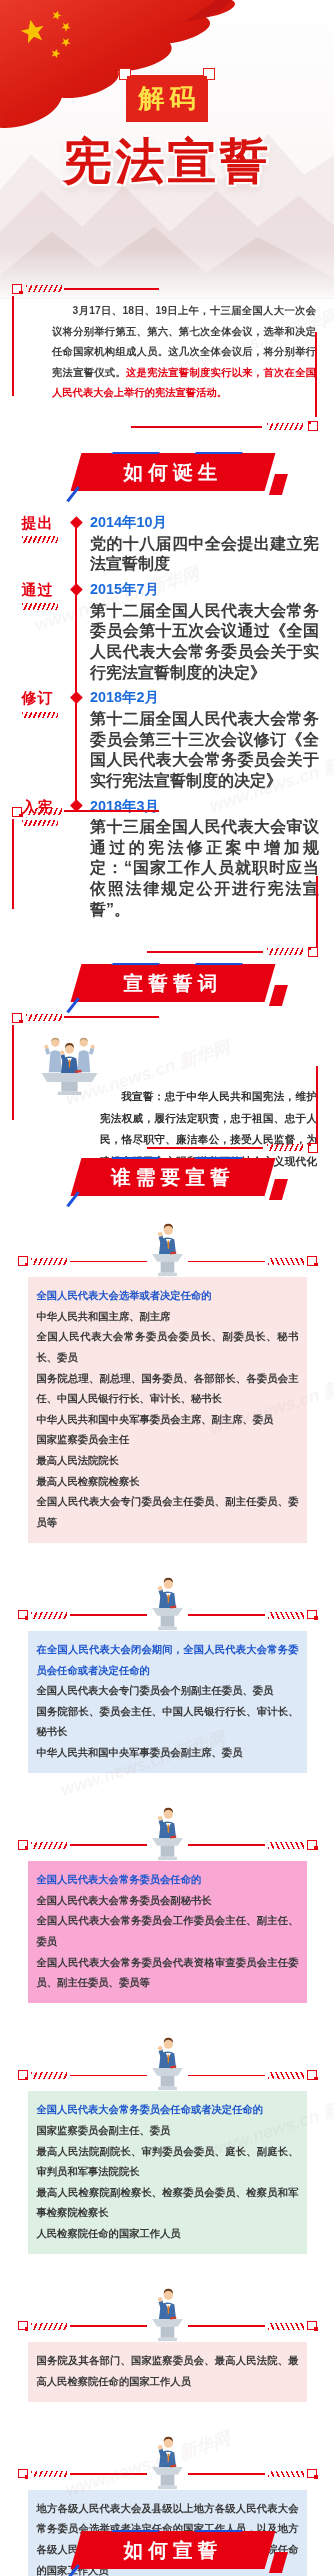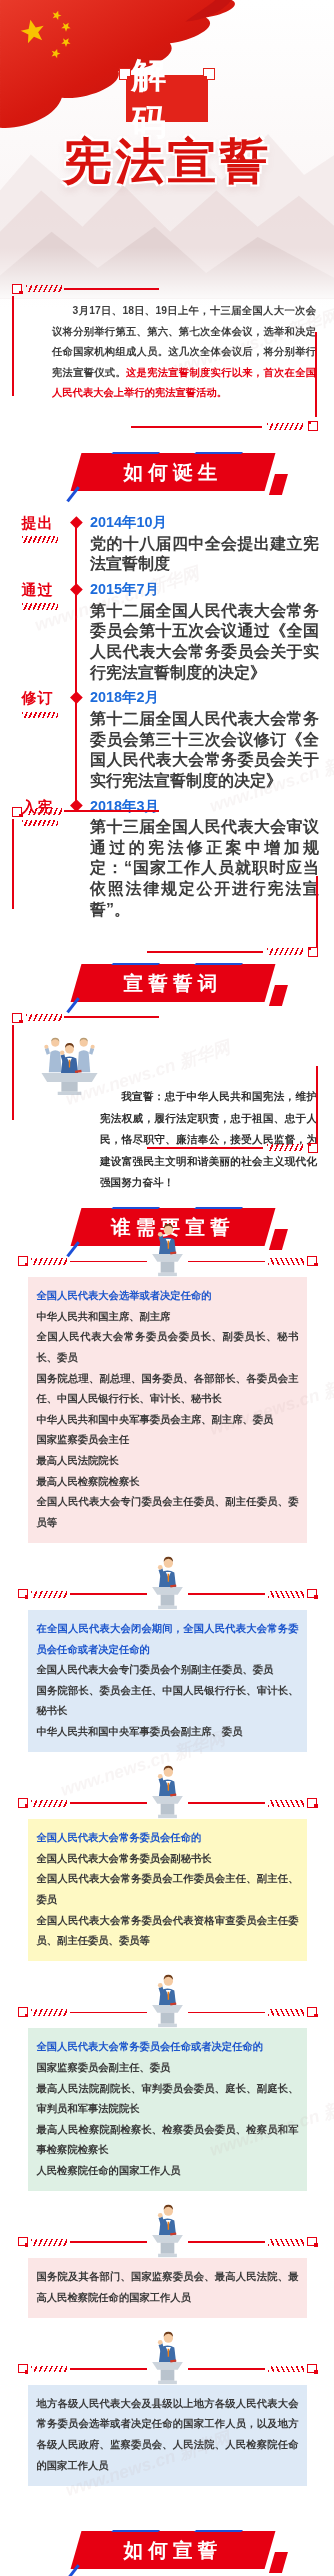--- a/index.html
+++ b/index.html
@@ -9,21 +9,21 @@
   
   .wm{position:absolute;font-size:17.5px;font-weight:bold;font-style:italic;color:rgba(185,155,155,0.10);
       transform:rotate(-18deg);white-space:nowrap;pointer-events:none;}
 
   
   #hero{position:absolute;top:0;left:0;width:335px;height:309px;background:linear-gradient(180deg,#ffffff 0%,#fbf7f7 60%,#ffffff 100%);}
   #mountains{position:absolute;top:77px;left:0;}
   #flag-svg{position:absolute;top:0;left:0;}
   .badge{position:absolute;left:126px;top:75px;width:82px;height:47px;background:#e2231a;
          display:flex;align-items:center;justify-content:center;}
-  .badge-text{color:#ffffff;font-size:35px;font-weight:bold;letter-spacing:5.2px;padding-left:5.2px;font-family:Liberation Serif, serif;}
+  .badge-text{color:#fde047;font-size:26px;font-weight:bold;letter-spacing:5.2px;padding-left:5.2px;font-family:Liberation Serif, serif;}
   .badge-corner{position:absolute;width:10.3px;height:10.3px;border:1.5px solid #e2231a;background:#ffffff;}
   .badge-corner::after{content:'';position:absolute;width:4.1px;height:4.1px;background:#e2231a;}
   .bc-l{left:-7.2px;top:-7.2px;} .bc-l::after{right:-0.5px;bottom:-0.5px;}
   .bc-r{right:-7.2px;top:-7.2px;} .bc-r::after{left:-0.5px;bottom:-0.5px;}
   .big-title{position:absolute;top:129px;left:0;width:335px;text-align:center;
              font-size:49px;font-weight:bold;letter-spacing:3.1px;color:#d8120e;
              text-shadow:-2.1px -2.1px 0 #fff,2.1px -2.1px 0 #fff,-2.1px 2.1px 0 #fff,2.1px 2.1px 0 #fff,
                          0 0 7.2px rgba(255,255,255,.95),0 4.1px 8.2px rgba(160,95,95,.28);}
 
   
@@ -77,26 +77,26 @@
   #who-flow{position:absolute;top:1212px;left:0;width:335px;}
   .pod-row{position:relative;height:65px;}
   .pod-row .divider{position:absolute;left:18px;right:18px;top:44px;height:10.8px;}
   .divider .sq-l{position:absolute;left:0;top:0;}
   .divider .sq-r{position:absolute;right:0;top:0;}
   .divider .h-l{position:absolute;left:13.4px;top:2.1px;}
   .divider .h-r{position:absolute;right:13.4px;top:2.1px;}
   .divider .ln-l{position:absolute;left:52px;top:4.6px;width:77px;height:1.5px;background:#e60012;}
   .divider .ln-r{position:absolute;right:52px;top:4.6px;width:77px;height:1.5px;background:#e60012;}
   .pod-row svg{position:absolute;left:144px;top:1px;}
-  .who-box{margin:0 auto 2px auto;width:262px;padding:9.3px 8.2px;
+  .who-box{margin:0 auto 23px auto;width:262px;padding:9.3px 8.2px;
            font-size:10.3px;line-height:20.6px;font-weight:bold;color:#3a3a3a;}
   .who-box .hd{color:#1c55cc;}
   .who-box div{text-align:justify;}
   .bg-pink{background:#fbe6e6;} .bg-blue{background:#dde9f6;}
-  .bg-lavender{background:#fef9c3;} .bg-green{background:#def0e4;}
+  .bg-lavender{background:#f9a8d4;} .bg-green{background:#def0e4;}
 </style>
 </head>
 <body>
 
 <div id="page">
 
   <svg width="0" height="0" style="position:absolute" aria-hidden="true">
     <defs>
       <path id="star" d="M0,-10 L2.94,-3.09 L9.51,-3.09 L4.05,1.18 L5.88,8.09 L0,4 L-5.88,8.09 L-4.05,1.18 L-9.51,-3.09 L-2.94,-3.09 Z"></path>
       <g id="sym-man">
@@ -284,21 +284,21 @@
   <div class="rline" style="left:12.4px;top:1025px;width:1.5px;height:95px;"></div>
   <svg id="oath-illu" width="61" height="65" viewBox="0 0 150 160">
       <use href="#sym-trio"></use>
     </svg>
   <div id="oath-text">我宣誓：忠于中华人民共和国宪法，维护宪法权威，履行法定职责，忠于祖国、忠于人民，恪尽职守、廉洁奉公，接受人民监督，为建设富强民主文明和谐美丽的社会主义现代化强国努力奋斗！</div>
   <div class="rline" style="left:316px;top:1066px;width:1.5px;height:82px;"></div>
   <div class="rline" style="left:147px;top:1147px;width:116px;height:1.5px;"></div>
   <div class="hatch" style="left:267px;top:1144px;"></div>
   <div class="csq flip" style="left:308px;top:1143px;"></div>
 
-  <div class="sec-banner" style="top:1208px;">
+  <div class="sec-banner" style="top:1158px;">
     <div class="bg"></div>
     <div class="notch n1"></div>
     <div class="notch n2"></div>
     <div class="slash-b"></div>
     <div class="slash-r"></div>
     <div class="lbl">谁需要宣誓</div>
   </div>
 
   <div id="who-flow">
       <div class="pod-row">

